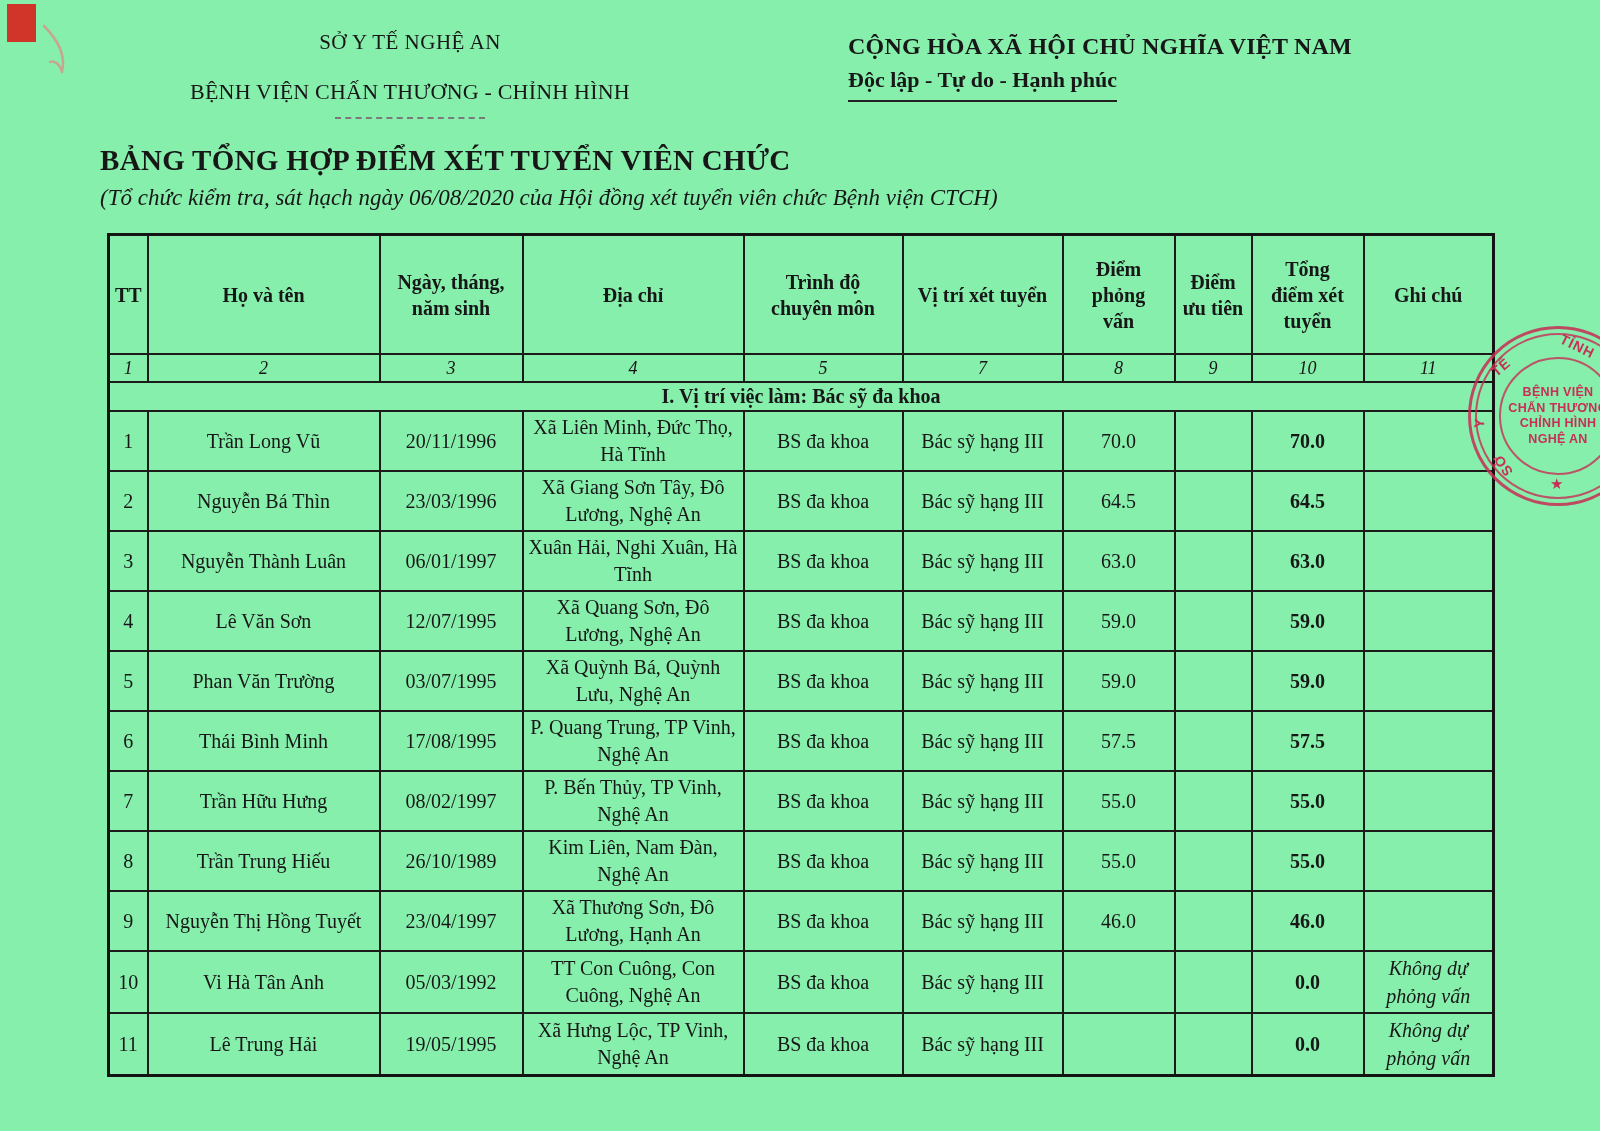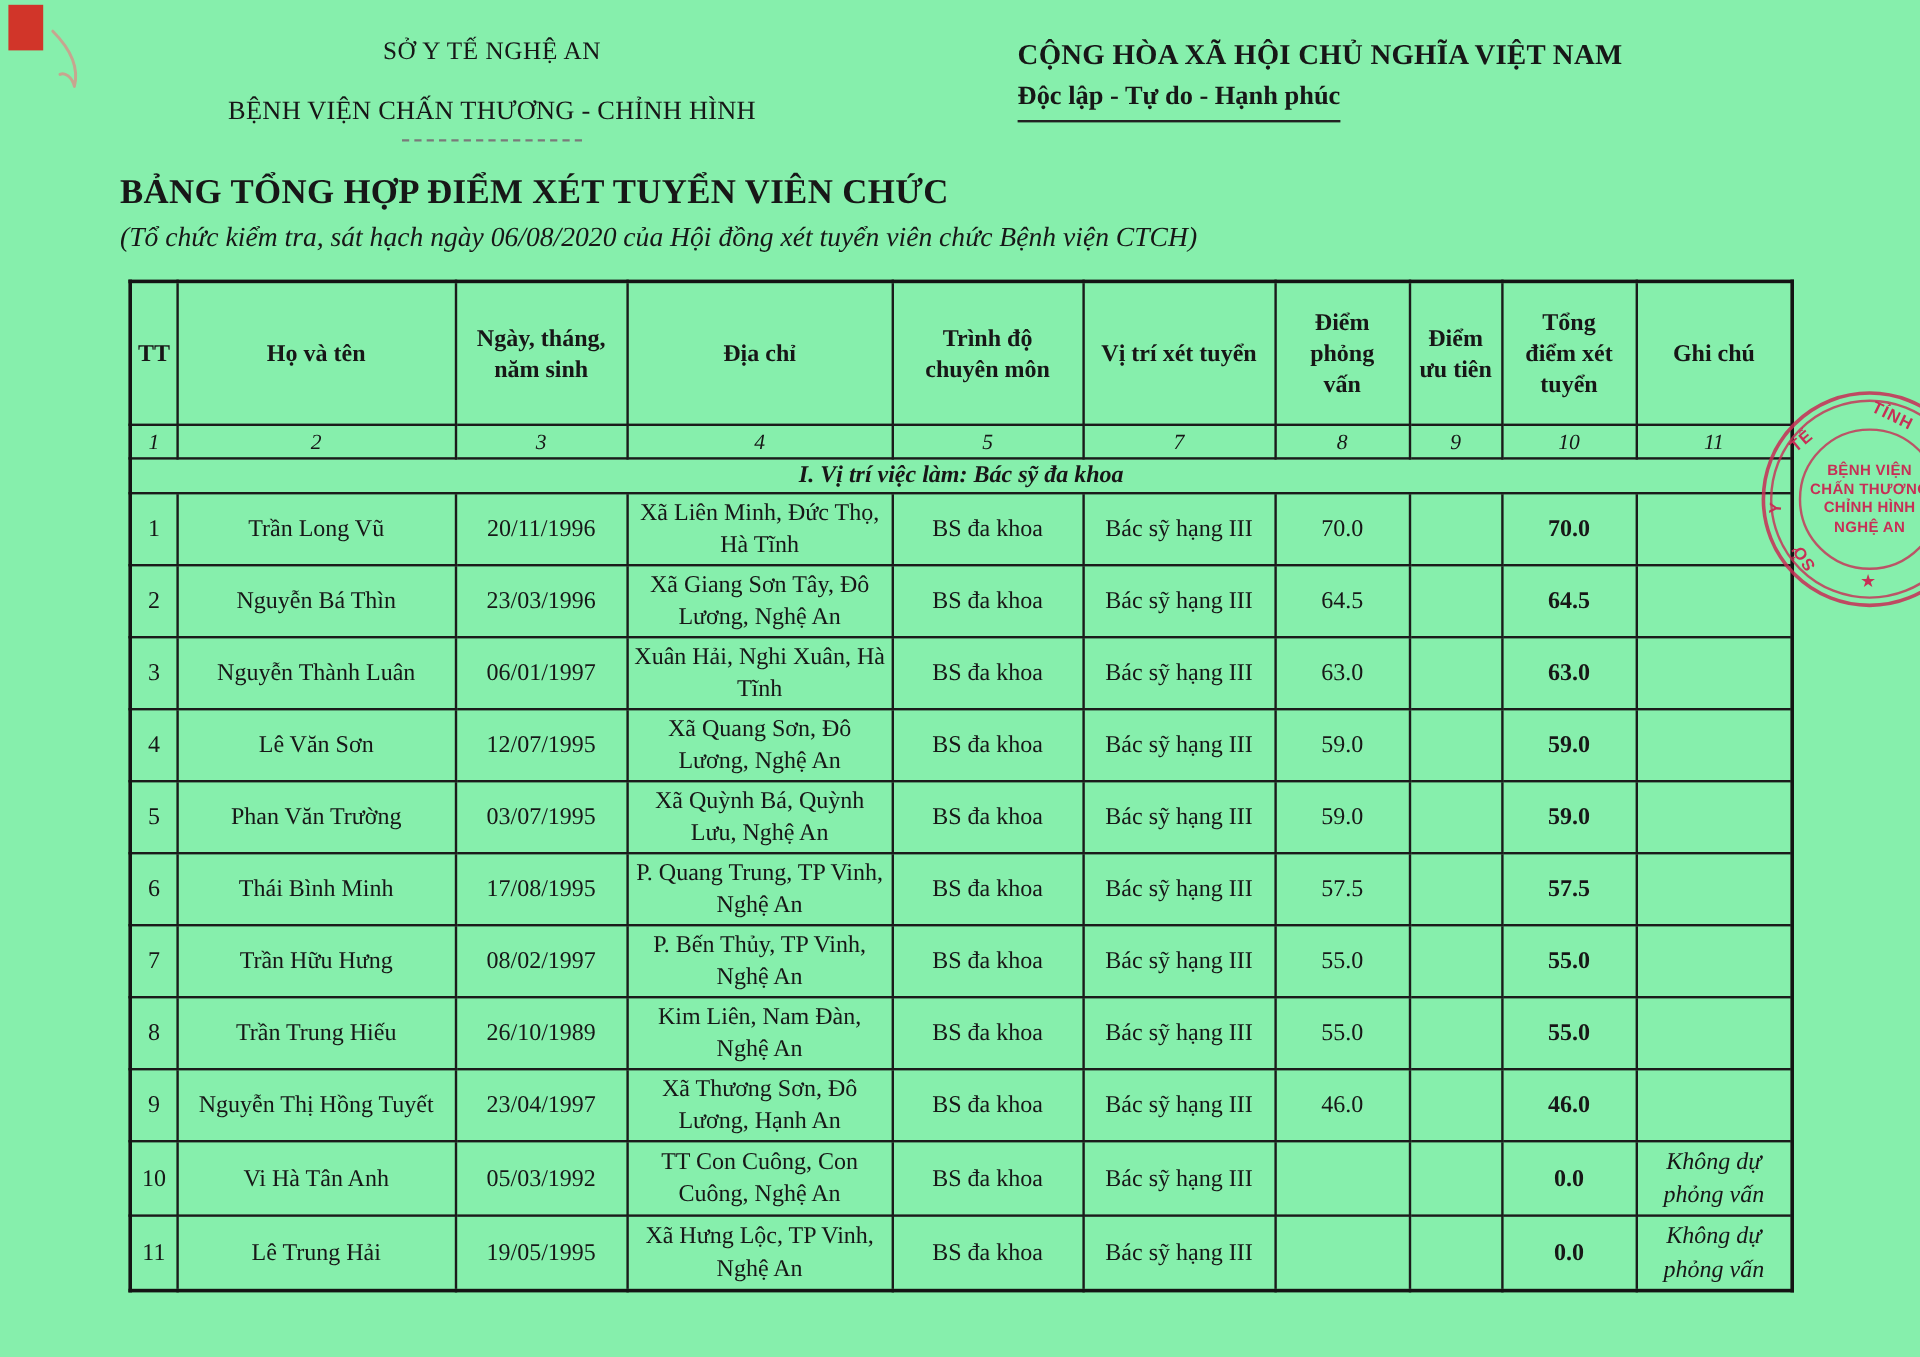--- a/index.html
+++ b/index.html
@@ -34,21 +34,21 @@
     border:3px solid #141414;
     font-size:20px;
   }
   table.score td,table.score th{
     border:2px solid #1b1b1b;
     text-align:center;vertical-align:middle;
     padding:2px 4px;overflow:hidden;
   }
   thead th{font-weight:bold;white-space:pre-line;line-height:1.3;height:113px;}
   tr.row-nums td{font-style:italic;font-size:18px;height:26px;padding:0 4px;}
-  tr.section-row td{font-weight:bold;font-style:italic;height:23px;font-size:20px;}
+  tr.section-row td{font-weight:bold;height:23px;font-size:20px;}
   tbody tr.data{height:57px;}
   td.c-name{text-align:left;padding-left:7px;}
   td.c-addr{line-height:1.35;}
   td.c-total{font-weight:bold;}
   td.c-note{font-style:italic;text-align:left;padding-left:9px;font-size:20px;line-height:1.4;}
   
   .stamp{
     position:absolute;left:1468px;top:326px;width:174px;height:174px;
     border-radius:50%;
     border:3px solid rgba(200,45,85,.85);

